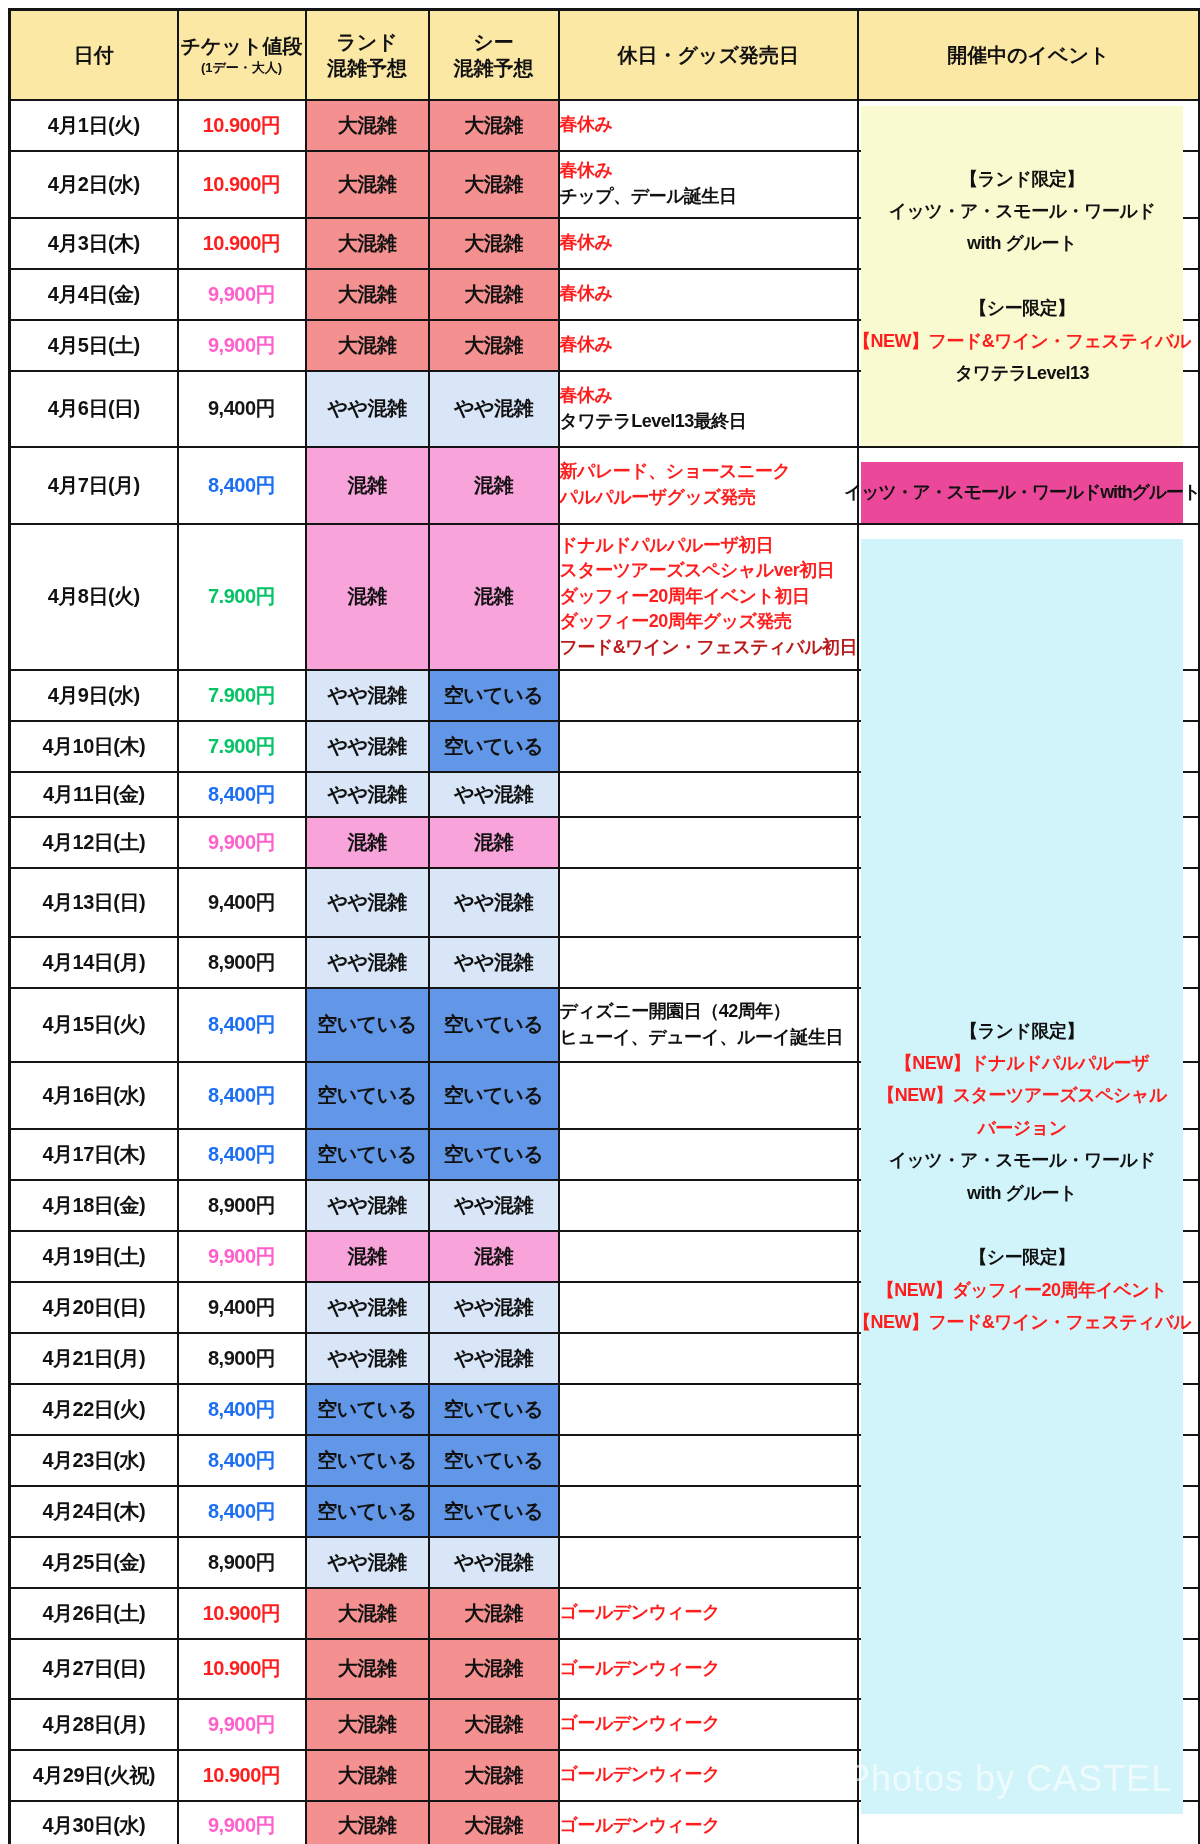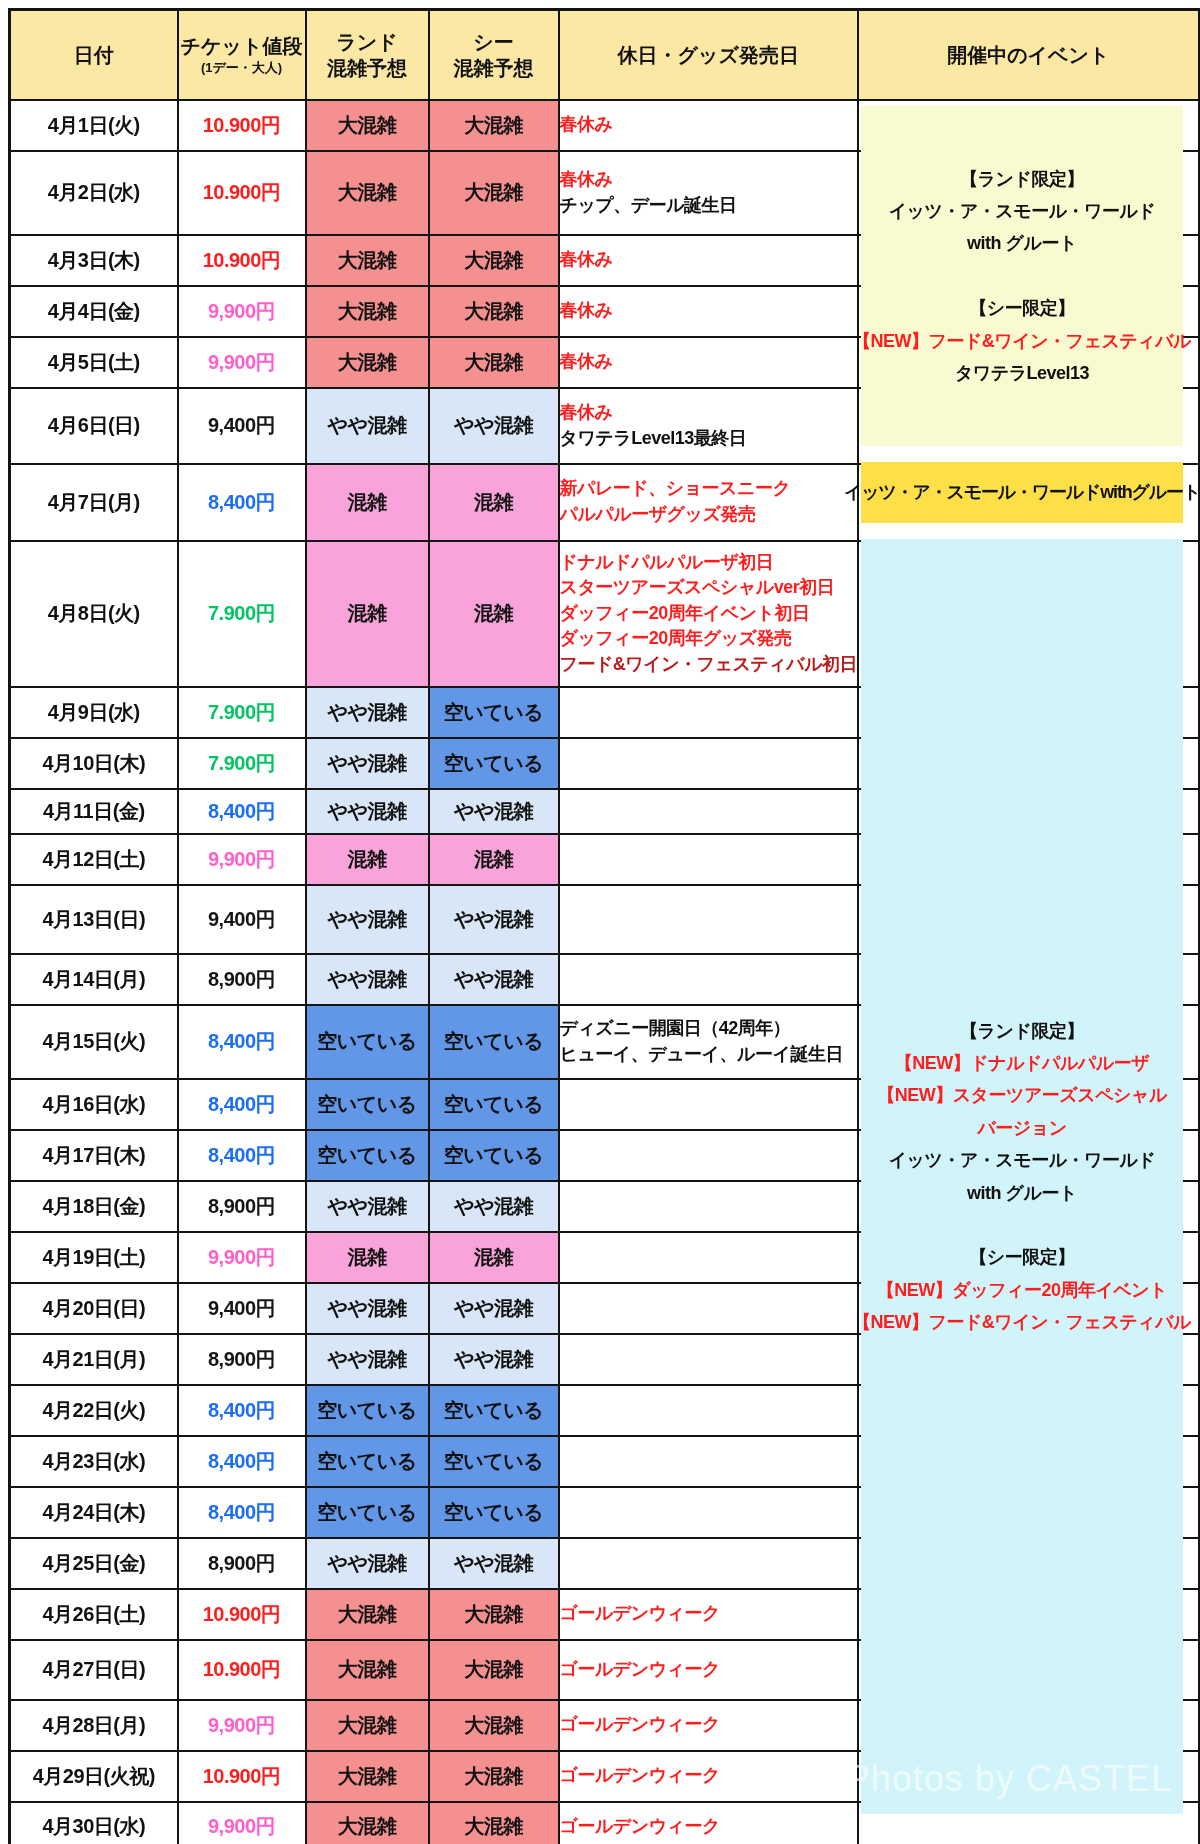--- a/index.html
+++ b/index.html
@@ -71,21 +71,21 @@
         <tr style="height: 51px;">
           <td class="c-date">4月1日(火)</td>
           <td class="c-price" style="color: rgb(255, 30, 30);">10.900円</td>
           <td class="c-crowd" style="background: rgb(244, 144, 144);">大混雑</td>
           <td class="c-crowd" style="background: rgb(244, 144, 144);">大混雑</td>
           <td class="c-holiday">
             <div style="color: rgb(255, 30, 30);">春休み</div>
           </td>
           <td class="c-event"></td>
         </tr>
-        <tr style="height: 84px;">
+        <tr style="height: 67px;">
           <td class="c-date">4月2日(水)</td>
           <td class="c-price" style="color: rgb(255, 30, 30);">10.900円</td>
           <td class="c-crowd" style="background: rgb(244, 144, 144);">大混雑</td>
           <td class="c-crowd" style="background: rgb(244, 144, 144);">大混雑</td>
           <td class="c-holiday">
             <div style="color: rgb(255, 30, 30);">春休み</div>
             <div style="color: rgb(17, 17, 17);">チップ、デール誕生日</div>
           </td>
           <td class="c-event"></td>
         </tr>
@@ -207,21 +207,21 @@
           <td class="c-date">4月15日(火)</td>
           <td class="c-price" style="color: rgb(28, 110, 242);">8,400円</td>
           <td class="c-crowd" style="background: rgb(97, 151, 230);">空いている</td>
           <td class="c-crowd" style="background: rgb(97, 151, 230);">空いている</td>
           <td class="c-holiday">
             <div style="color: rgb(17, 17, 17);">ディズニー開園日（42周年）</div>
             <div style="color: rgb(17, 17, 17);">ヒューイ、デューイ、ルーイ誕生日</div>
           </td>
           <td class="c-event"></td>
         </tr>
-        <tr style="height: 51px;">
+        <tr style="height: 67px;">
           <td class="c-date">4月16日(水)</td>
           <td class="c-price" style="color: rgb(28, 110, 242);">8,400円</td>
           <td class="c-crowd" style="background: rgb(97, 151, 230);">空いている</td>
           <td class="c-crowd" style="background: rgb(97, 151, 230);">空いている</td>
           <td class="c-holiday"></td>
           <td class="c-event"></td>
         </tr>
         <tr style="height: 51px;">
           <td class="c-date">4月17日(木)</td>
           <td class="c-price" style="color: rgb(28, 110, 242);">8,400円</td>
@@ -349,21 +349,21 @@
 
   <div class="event-box" id="event-box-1" style="background: rgb(250, 250, 208); top: 106px; height: 340px;">
       <div class="ev-line" style="color: rgb(17, 17, 17);">【ランド限定】</div>
       <div class="ev-line" style="color: rgb(17, 17, 17);">イッツ・ア・スモール・ワールド</div>
       <div class="ev-line" style="color: rgb(17, 17, 17);">with グルート</div>
       <div class="ev-line" style="color: rgb(17, 17, 17);">&nbsp;</div>
       <div class="ev-line" style="color: rgb(17, 17, 17);">【シー限定】</div>
       <div class="ev-line" style="color: rgb(255, 30, 30);">【NEW】フード&amp;ワイン・フェスティバル</div>
       <div class="ev-line" style="color: rgb(17, 17, 17);">タワテラLevel13</div>
     </div>
-  <div class="event-box" id="event-box-2" style="background: #fde047; top: 462px; height: 61px;">
+  <div class="event-box" id="event-box-2" style="background: #ec4899; top: 462px; height: 61px;">
       <div class="ev-line" style="color: rgb(17, 17, 17);">イッツ・ア・スモール・ワールドwithグルート</div>
     </div>
   <div class="event-box" id="event-box-3" style="background: rgb(209, 244, 250); top: 539px; height: 1275px;">
       <div class="ev-line" style="color: rgb(17, 17, 17);">【ランド限定】</div>
       <div class="ev-line" style="color: rgb(255, 30, 30);">【NEW】ドナルドパルパルーザ</div>
       <div class="ev-line" style="color: rgb(255, 30, 30);">【NEW】スターツアーズスペシャル</div>
       <div class="ev-line" style="color: rgb(255, 30, 30);">バージョン</div>
       <div class="ev-line" style="color: rgb(17, 17, 17);">イッツ・ア・スモール・ワールド</div>
       <div class="ev-line" style="color: rgb(17, 17, 17);">with グルート</div>
       <div class="ev-line" style="color: rgb(17, 17, 17);">&nbsp;</div>

